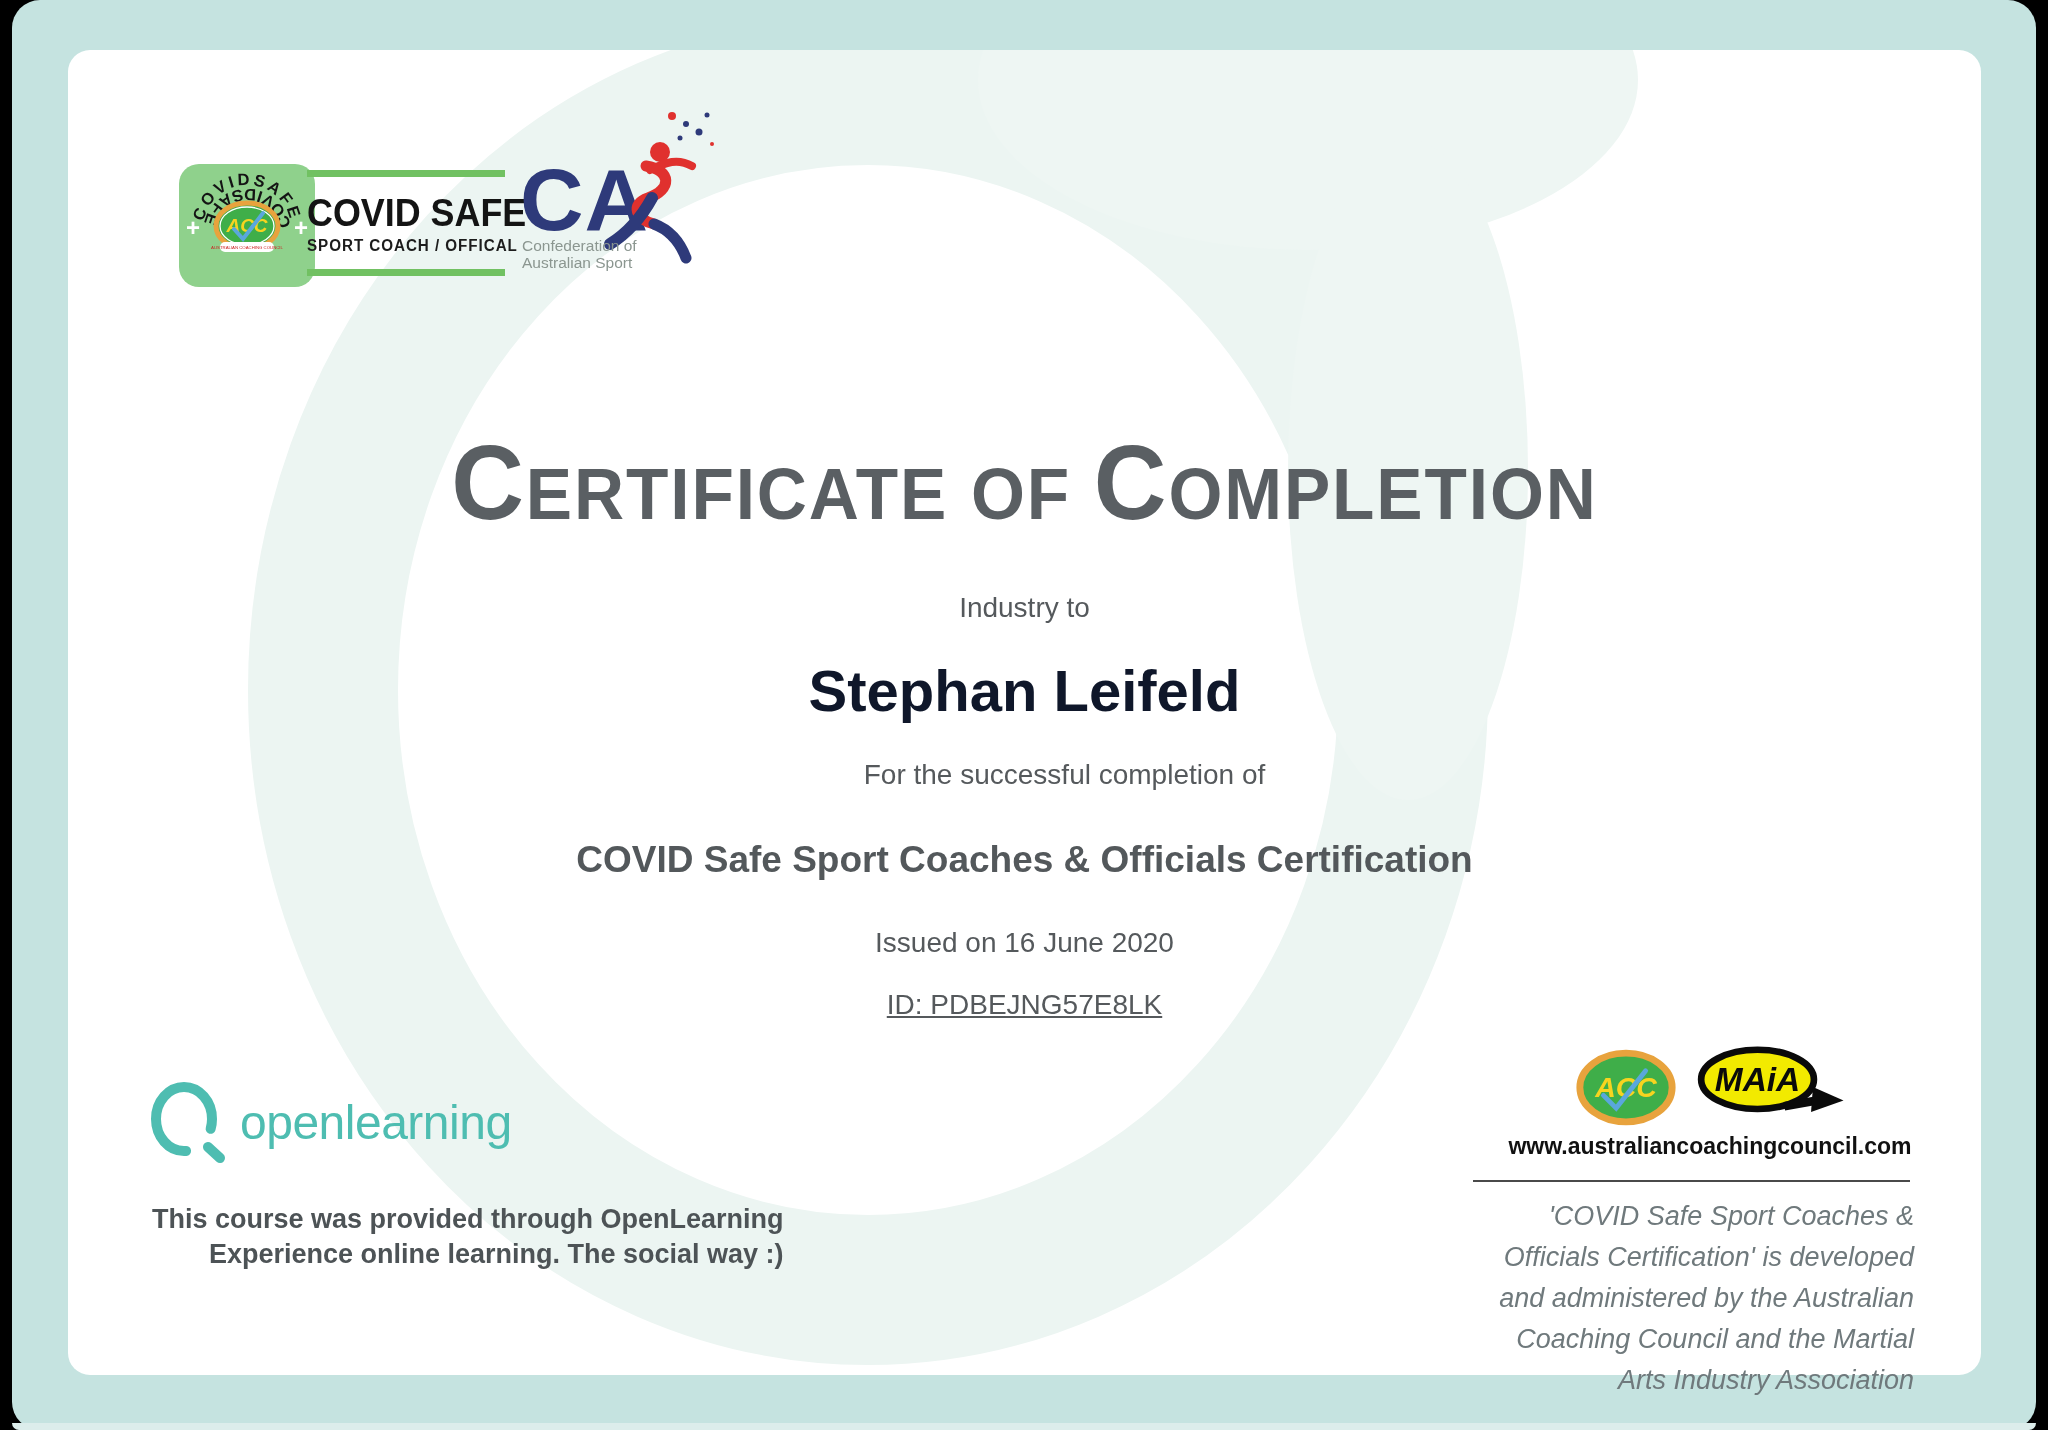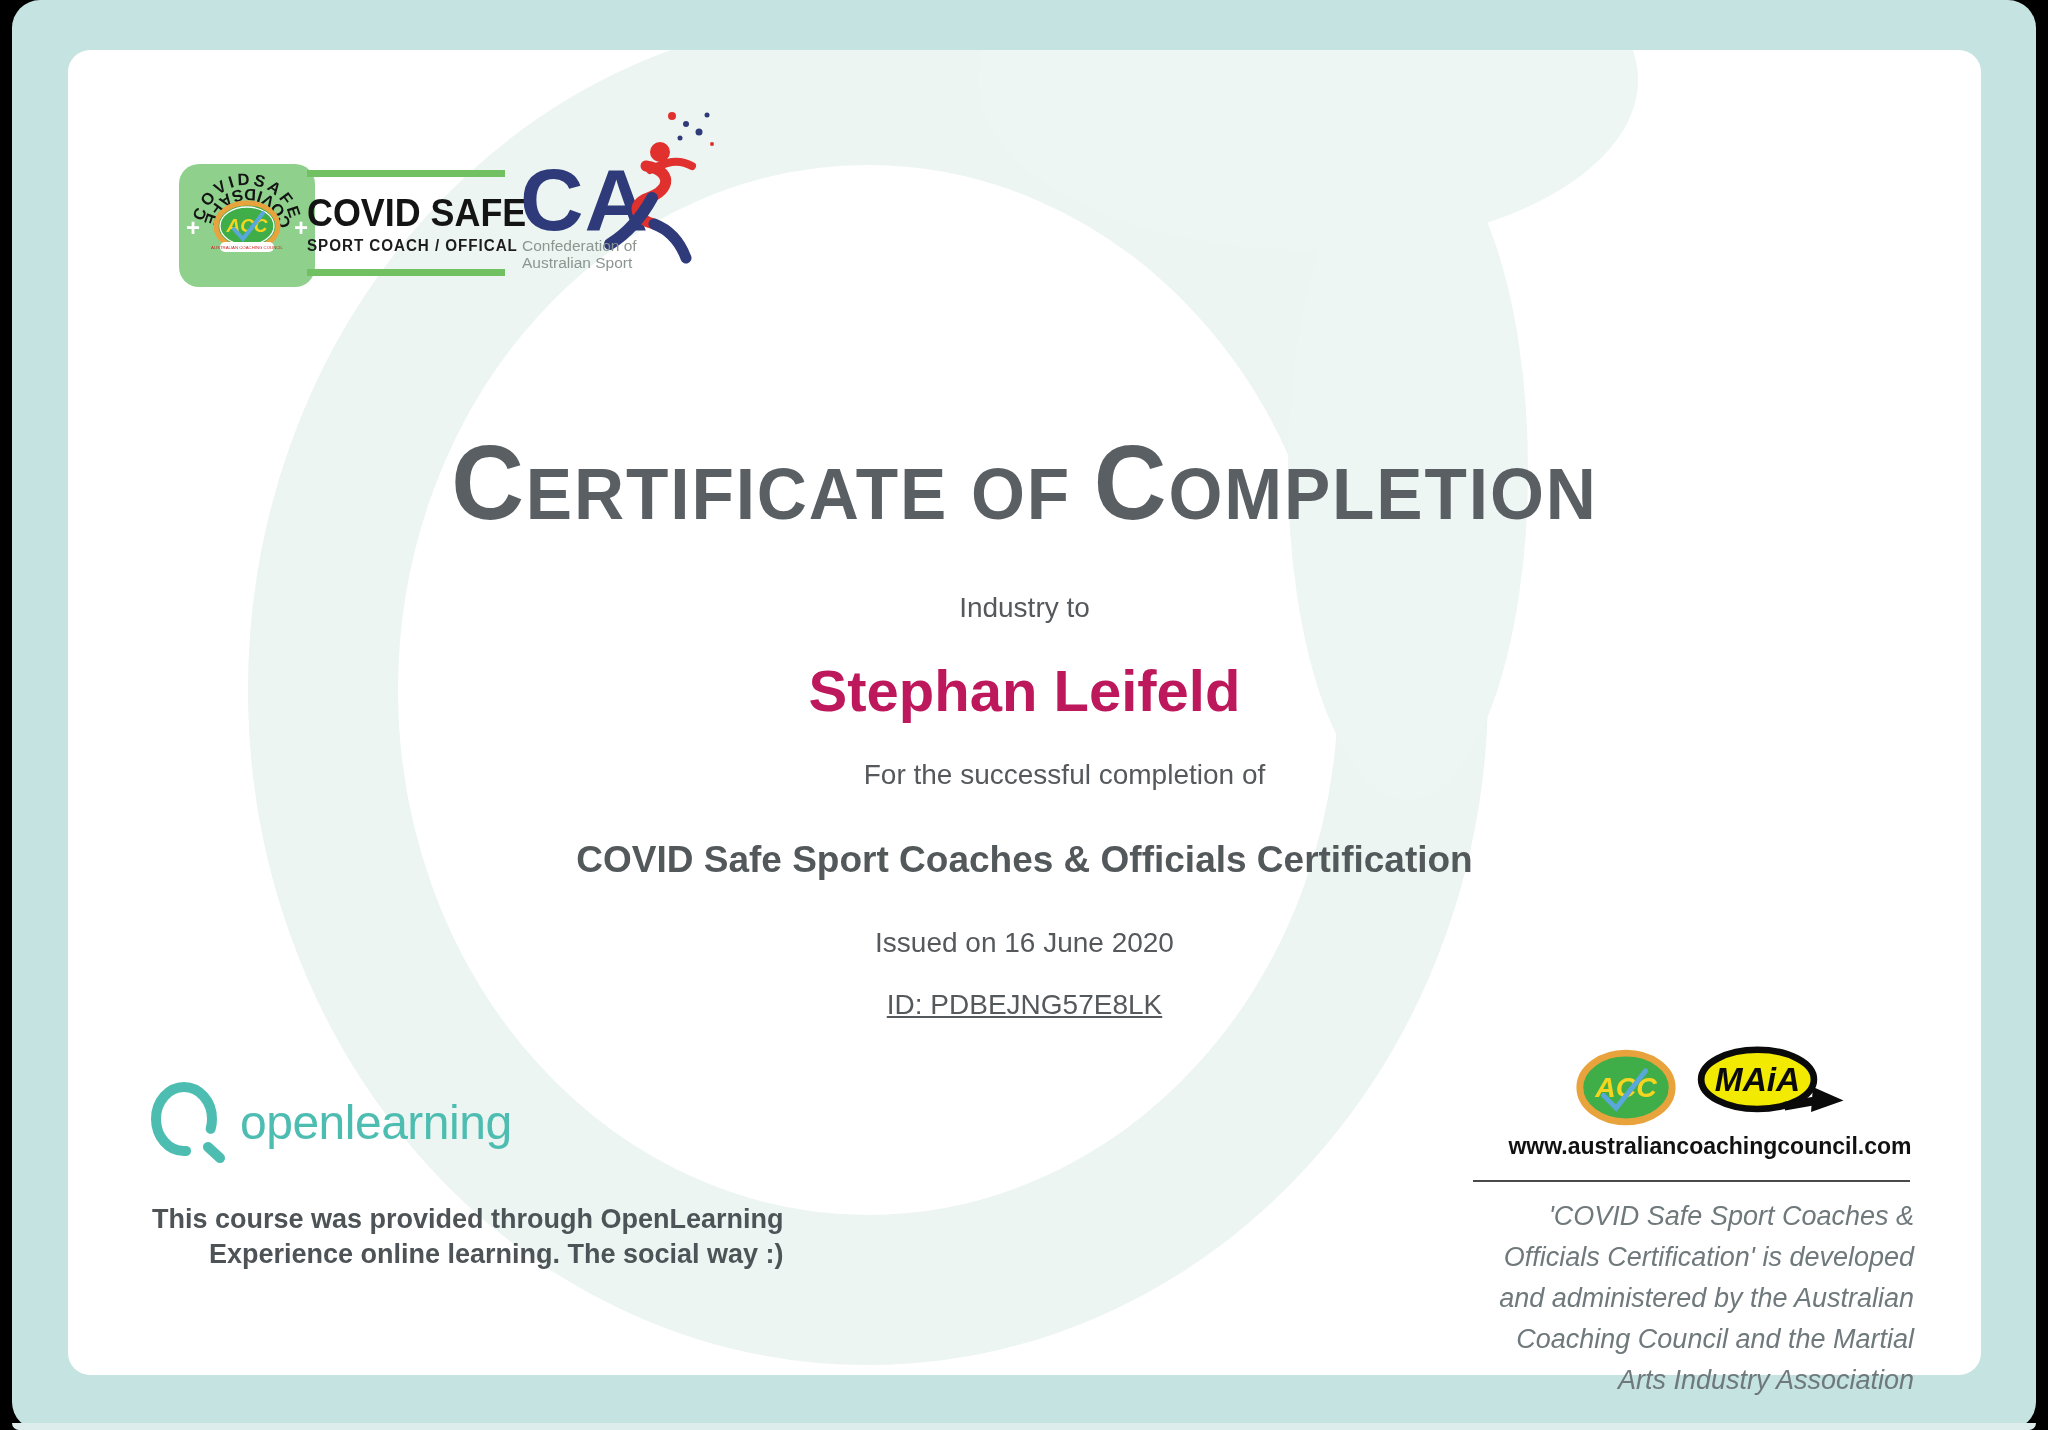--- a/index.html
+++ b/index.html
@@ -23,21 +23,21 @@
                transform:scaleX(.95);transform-origin:left;margin-top:2px;margin-bottom:14px;white-space:nowrap;}
   .cas-svg{position:absolute;left:452px;top:52px;}
 
   
   .ctext{position:absolute;left:0;width:100%;text-align:center;color:#55595c;}
   .title{top:365px;line-height:135px;color:#5a5f63;transform:scaleX(.95);white-space:nowrap;}
   .title .cap{font-size:106px;font-weight:700;letter-spacing:2px;}
   .title .sm{font-size:73px;font-weight:700;letter-spacing:2px;}
   .title .sp{margin-left:24px;margin-right:24px;}
   .presented{top:540px;line-height:36px;font-size:28px;}
-  .name{top:597px;line-height:88px;font-size:58px;font-weight:700;color:#be185d;}
+  .name{top:597px;line-height:88px;font-size:58px;font-weight:700;color:#0f172a;}
   .completion{top:707px;line-height:36px;font-size:28px;padding-left:40px;}
   .course{top:762px;line-height:96px;font-size:37px;font-weight:700;color:#53585b;}
   .issued{top:875px;line-height:36px;font-size:28px;}
   .idline{top:937px;line-height:36px;font-size:28px;text-decoration:underline;}
 
   
   .ol-row{position:absolute;left:80px;top:1028px;height:88px;display:flex;align-items:center;gap:14px;}
   .ol-word{font-size:48px;color:#4ebdb1;letter-spacing:-0.5px;}
   .provided{position:absolute;left:84px;top:1152px;font-size:27px;line-height:35px;
             font-weight:600;color:#4d5356;text-align:right;}

